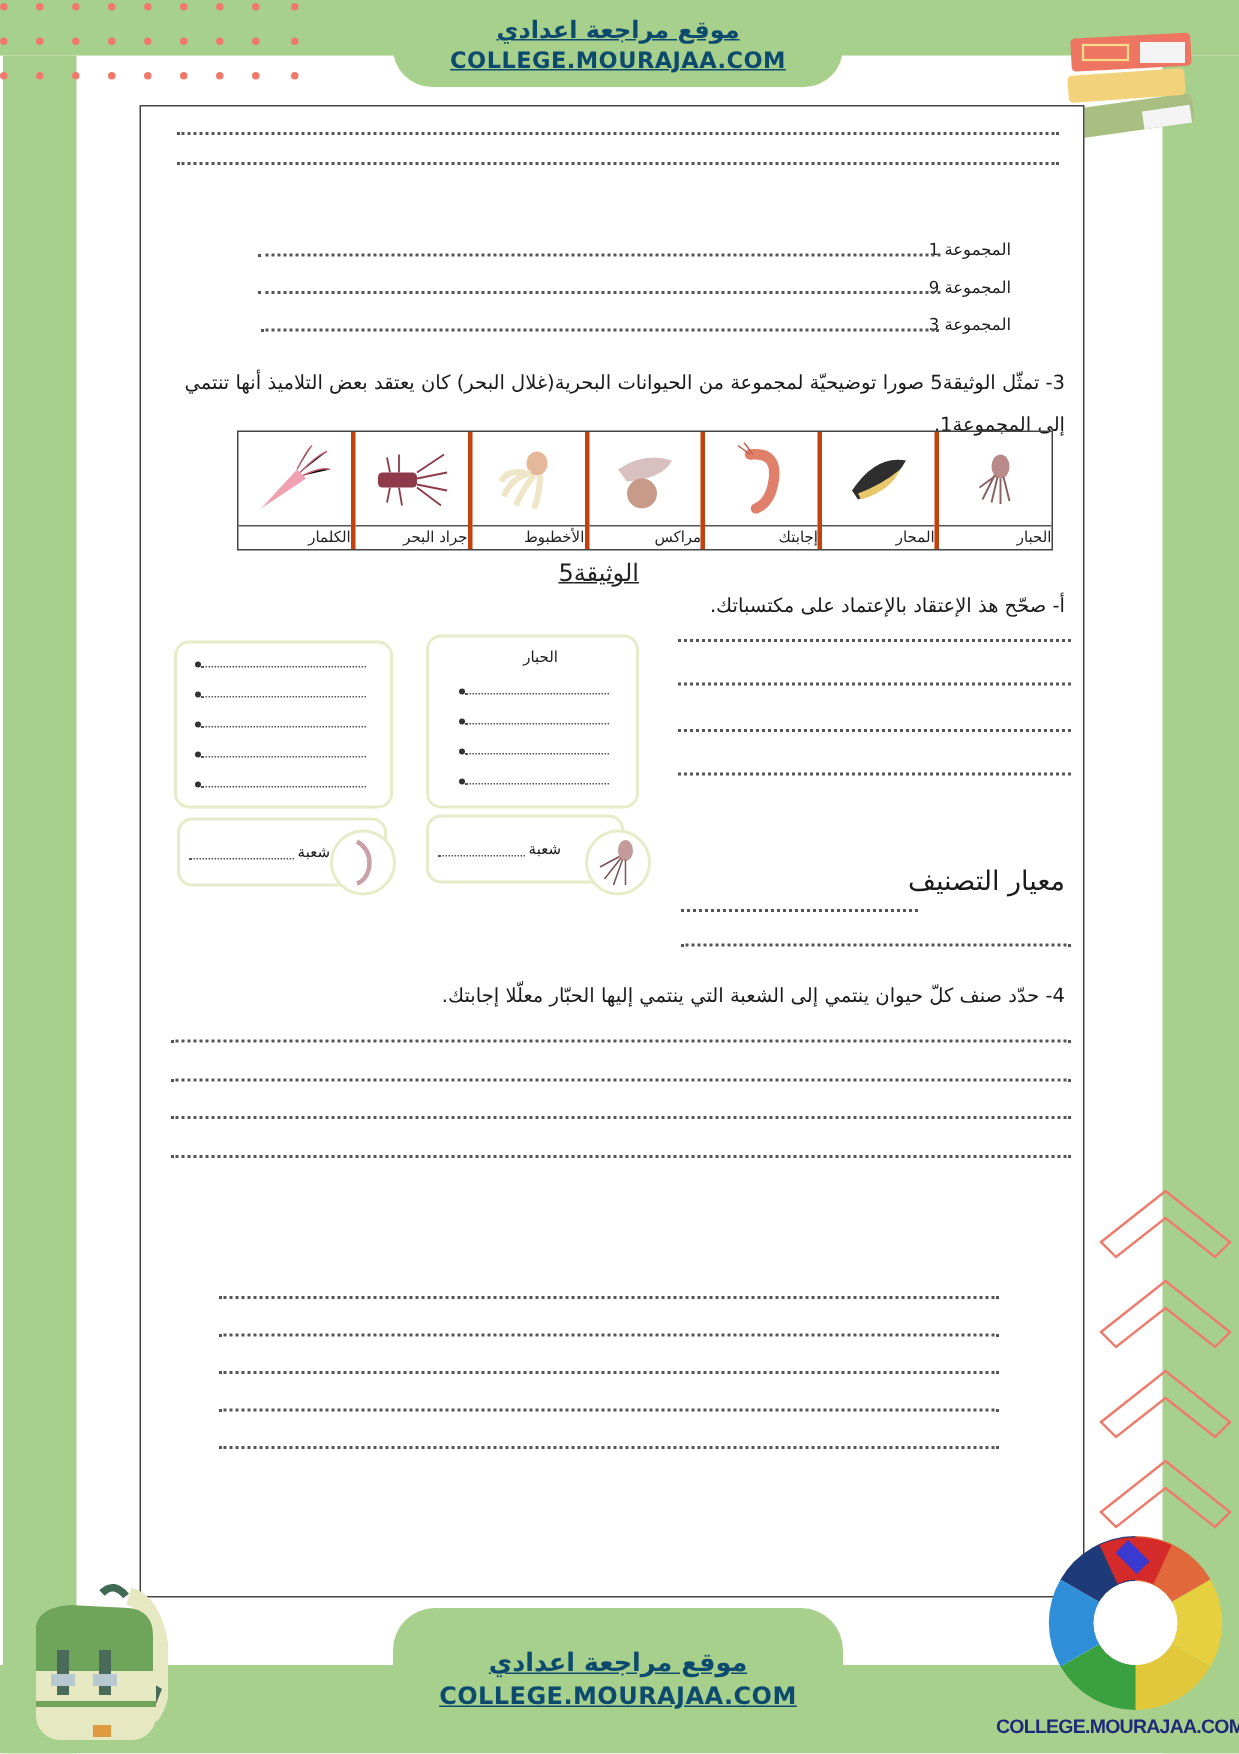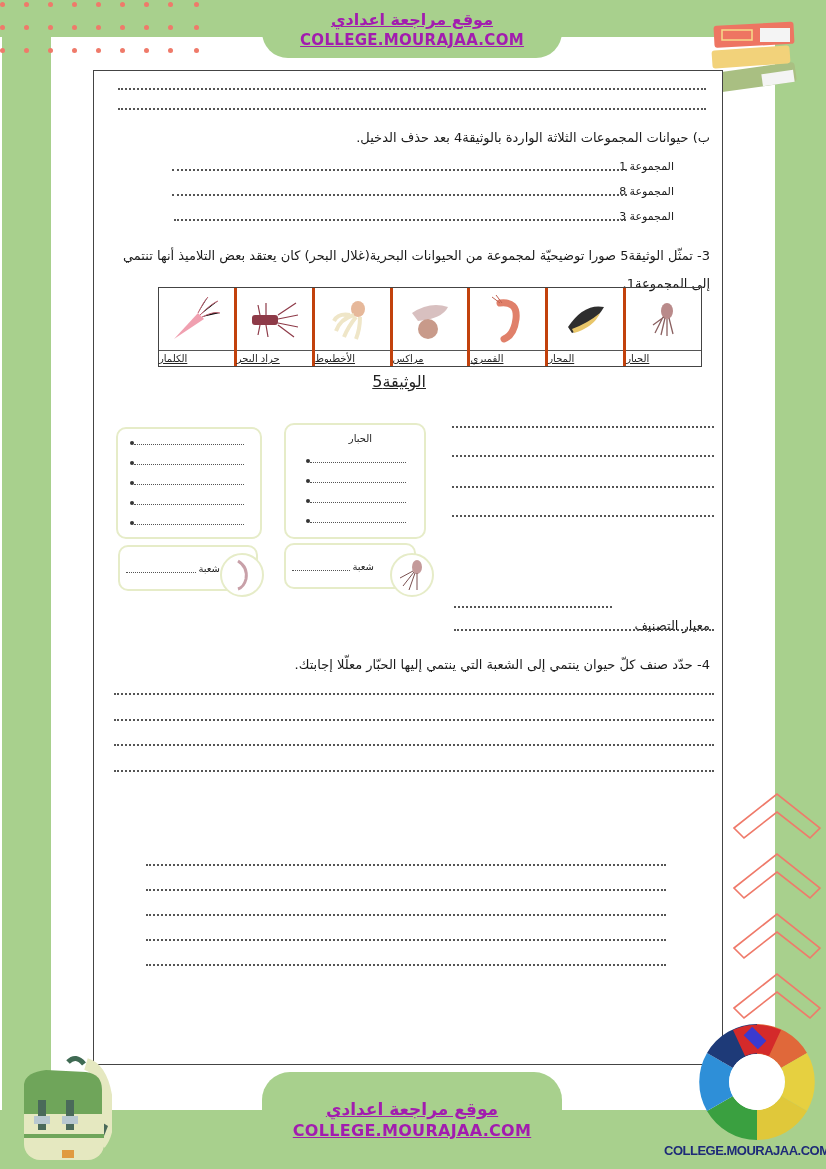--- a/index.html
+++ b/index.html
@@ -7,41 +7,41 @@
   body { position: relative; font-family: "DejaVu Sans", sans-serif; color: #222; }
 
   
   .g { position: absolute; background: #a8d08d; }
   .g-top { left: 0; top: 0; width: 826px; height: 37px; }
   .g-left { left: 2px; top: 37px; width: 49px; height: 1132px; }
   .g-right { left: 775px; top: 37px; width: 51px; height: 1132px; }
   .g-bottom { left: 0; top: 1110px; width: 826px; height: 59px; }
   .tab-top { position: absolute; left: 262px; top: 0; width: 300px; height: 58px; background: #a8d08d; border-radius: 0 0 26px 26px; }
   .tab-bottom { position: absolute; left: 262px; top: 1072px; width: 300px; height: 60px; background: #a8d08d; border-radius: 28px 28px 0 0; }
-  .brand { position: absolute; left: 262px; width: 300px; text-align: center; color: #a21caf; font-weight: bold; text-decoration: underline; }
+  .brand { position: absolute; left: 262px; width: 300px; text-align: center; color: #0c4a6e; font-weight: bold; text-decoration: underline; }
   .brand .ar { font-size: 16px; line-height: 20px; }
   .brand .en { font-size: 15px; line-height: 20px; letter-spacing: 0.3px; }
 
   .dots { position: absolute; left: 0; top: 0; width: 200px; height: 55px; }
   .dot { position: absolute; width: 5px; height: 5px; border-radius: 50%; background: #ef7a6a; }
 
   
   .page { position: absolute; left: 93px; top: 70px; width: 630px; height: 995px; border: 1.5px solid #444; background: #fff; }
   .rtl { direction: rtl; text-align: right; }
   .abs { position: absolute; }
   .q { font-size: 13px; line-height: 18px; color: #1a1a1a; }
   .sm { font-size: 11px; line-height: 16px; color: #1a1a1a; }
   .dotline { position: absolute; height: 2px; border-bottom: 2px dotted #555; }
 
   
   .animtable { position: absolute; left: 64px; top: 216px; width: 544px; height: 80px; border: 1.5px solid #444; display: flex; flex-direction: row-reverse; }
   .cell { flex: 1; border-left: 3px solid #c2410c; display: flex; flex-direction: column; }
   .cell:last-child { border-left: none; }
   .cell .pic { flex: 1; display: flex; align-items: center; justify-content: center; }
-  .cell .lbl { height: 16px; border-top: 1px solid #555; font-size: 10px; line-height: 15px; text-align: left; direction: rtl; text-decoration: underline; }
+  .cell .lbl { height: 16px; border-top: 1px solid #555; font-size: 10px; line-height: 15px; text-align: right; direction: rtl; }
 
   .card { position: absolute; border: 2px solid #e6ecc8; border-radius: 10px; background: #fff; }
   .bullet-row { position: absolute; height: 10px; border-bottom: 1.5px dotted #555; }
   .bullet { position: absolute; width: 4px; height: 4px; border-radius: 50%; background: #333; }
   .circle { position: absolute; width: 44px; height: 44px; border-radius: 50%; border: 2px solid #e6ecc8; background: #fff; display: flex; align-items: center; justify-content: center; }
 
   .chev { position: absolute; }
 </style>
 </head>
 <body>
@@ -94,25 +94,24 @@
   <rect x="22" y="20" width="30" height="10" fill="none" stroke="#f6dc8a" stroke-width="1.5"></rect>
   <rect x="60" y="18" width="30" height="14" fill="#f4f4f4"></rect>
   <rect x="62" y="62" width="32" height="12" fill="#f4f4f4" transform="rotate(-8 78 68)"></rect>
 </svg>
 
 <div class="page">
 
   <div class="dotline" style="left:24px;top:17px;width:588px"></div>
   <div class="dotline" style="left:24px;top:37px;width:588px"></div>
 
-  <div class="abs rtl q" style="right:12px;top:58px;width:600px">ب) حيوانات المجموعات الثلاثة الواردة بالوثيقة4 بعد حذف الدخيل.</div>
 
   <div class="abs rtl sm" style="right:48px;top:88px">المجموعة 1</div>
   <div class="dotline" style="left:78px;top:98px;width:455px"></div>
-  <div class="abs rtl sm" style="right:48px;top:113px">المجموعة 8</div>
+  <div class="abs rtl sm" style="right:48px;top:113px">المجموعة 9</div>
   <div class="dotline" style="left:78px;top:123px;width:455px"></div>
   <div class="abs rtl sm" style="right:48px;top:138px">المجموعة 3</div>
   <div class="dotline" style="left:80px;top:148px;width:452px"></div>
 
   <div class="abs rtl q" style="right:12px;top:171px;width:600px;line-height:28px">3- تمثّل الوثيقة5 صورا توضيحيّة لمجموعة من الحيوانات البحرية(غلال البحر) كان يعتقد بعض التلاميذ أنها تنتمي إلى المجموعة1.</div>
 
   <div class="animtable">
     <div class="cell">
       <div class="pic">
           <svg width="30" height="40">
@@ -131,21 +130,21 @@
         </div>
       <div class="lbl">المحار</div>
     </div>
     <div class="cell">
       <div class="pic">
           <svg width="36" height="48">
             <path d="M10 8 Q28 6 26 24 Q24 40 14 44" stroke="#e0806a" stroke-width="7" fill="none" stroke-linecap="round"></path>
             <path d="M10 8 L2 2 M12 8 L6 0" stroke="#c06050" stroke-width="1"></path>
           </svg>
         </div>
-      <div class="lbl">القمبري</div>
+      <div class="lbl">إجابتك</div>
     </div>
     <div class="cell">
       <div class="pic">
           <svg width="44" height="44">
             <path d="M4 16 Q22 4 40 10 Q34 22 10 24 Z" fill="#d8c0c0"></path>
             <circle cx="20" cy="32" r="10" fill="#c89a8a"></circle>
           </svg>
         </div>
       <div class="lbl">مراكس</div>
     </div>
@@ -173,26 +172,27 @@
             <path d="M6 44 L30 18 L36 24 Z" fill="#f0a0b0"></path>
             <path d="M32 20 Q44 8 50 6 M34 22 Q46 16 52 18 M30 18 Q36 6 40 2" stroke="#c06070" stroke-width="1"></path>
           </svg>
         </div>
       <div class="lbl">الكلمار</div>
     </div>
   </div>
 
   <div class="abs rtl" style="right:296px;top:301px;font-size:16px;text-decoration:underline">الوثيقة5</div>
 
+  <div class="abs rtl q" style="right:12px;top:325px;width:300px">أ- صحّح هذ الإعتقاد بالإعتماد على مكتسباتك.</div>
   <div class="dotline" style="left:358px;top:355px;width:262px"></div>
   <div class="dotline" style="left:358px;top:384px;width:262px"></div>
   <div class="dotline" style="left:358px;top:415px;width:262px"></div>
   <div class="dotline" style="left:358px;top:444px;width:262px"></div>
 
-  <div class="abs rtl sm" style="right:12px;top:547px;font-size:13px">معيار التصنيف</div>
+  <div class="abs rtl sm" style="right:12px;top:509px;font-size:18px">معيار التصنيف</div>
   <div class="dotline" style="left:360px;top:535px;width:158px"></div>
   <div class="dotline" style="left:360px;top:558px;width:260px"></div>
 
   <div class="card" style="left:190px;top:352px;width:142px;height:116px">
     <div class="abs rtl sm" style="right:52px;top:6px;font-size:10px">الحبار</div>
     <span class="bullet" style="left:20px;top:34px"></span>
       <div class="bullet-row" style="left:24px;top:28px;width:96px"></div>
     <span class="bullet" style="left:20px;top:54px"></span>
       <div class="bullet-row" style="left:24px;top:48px;width:96px"></div>
     <span class="bullet" style="left:20px;top:74px"></span>

